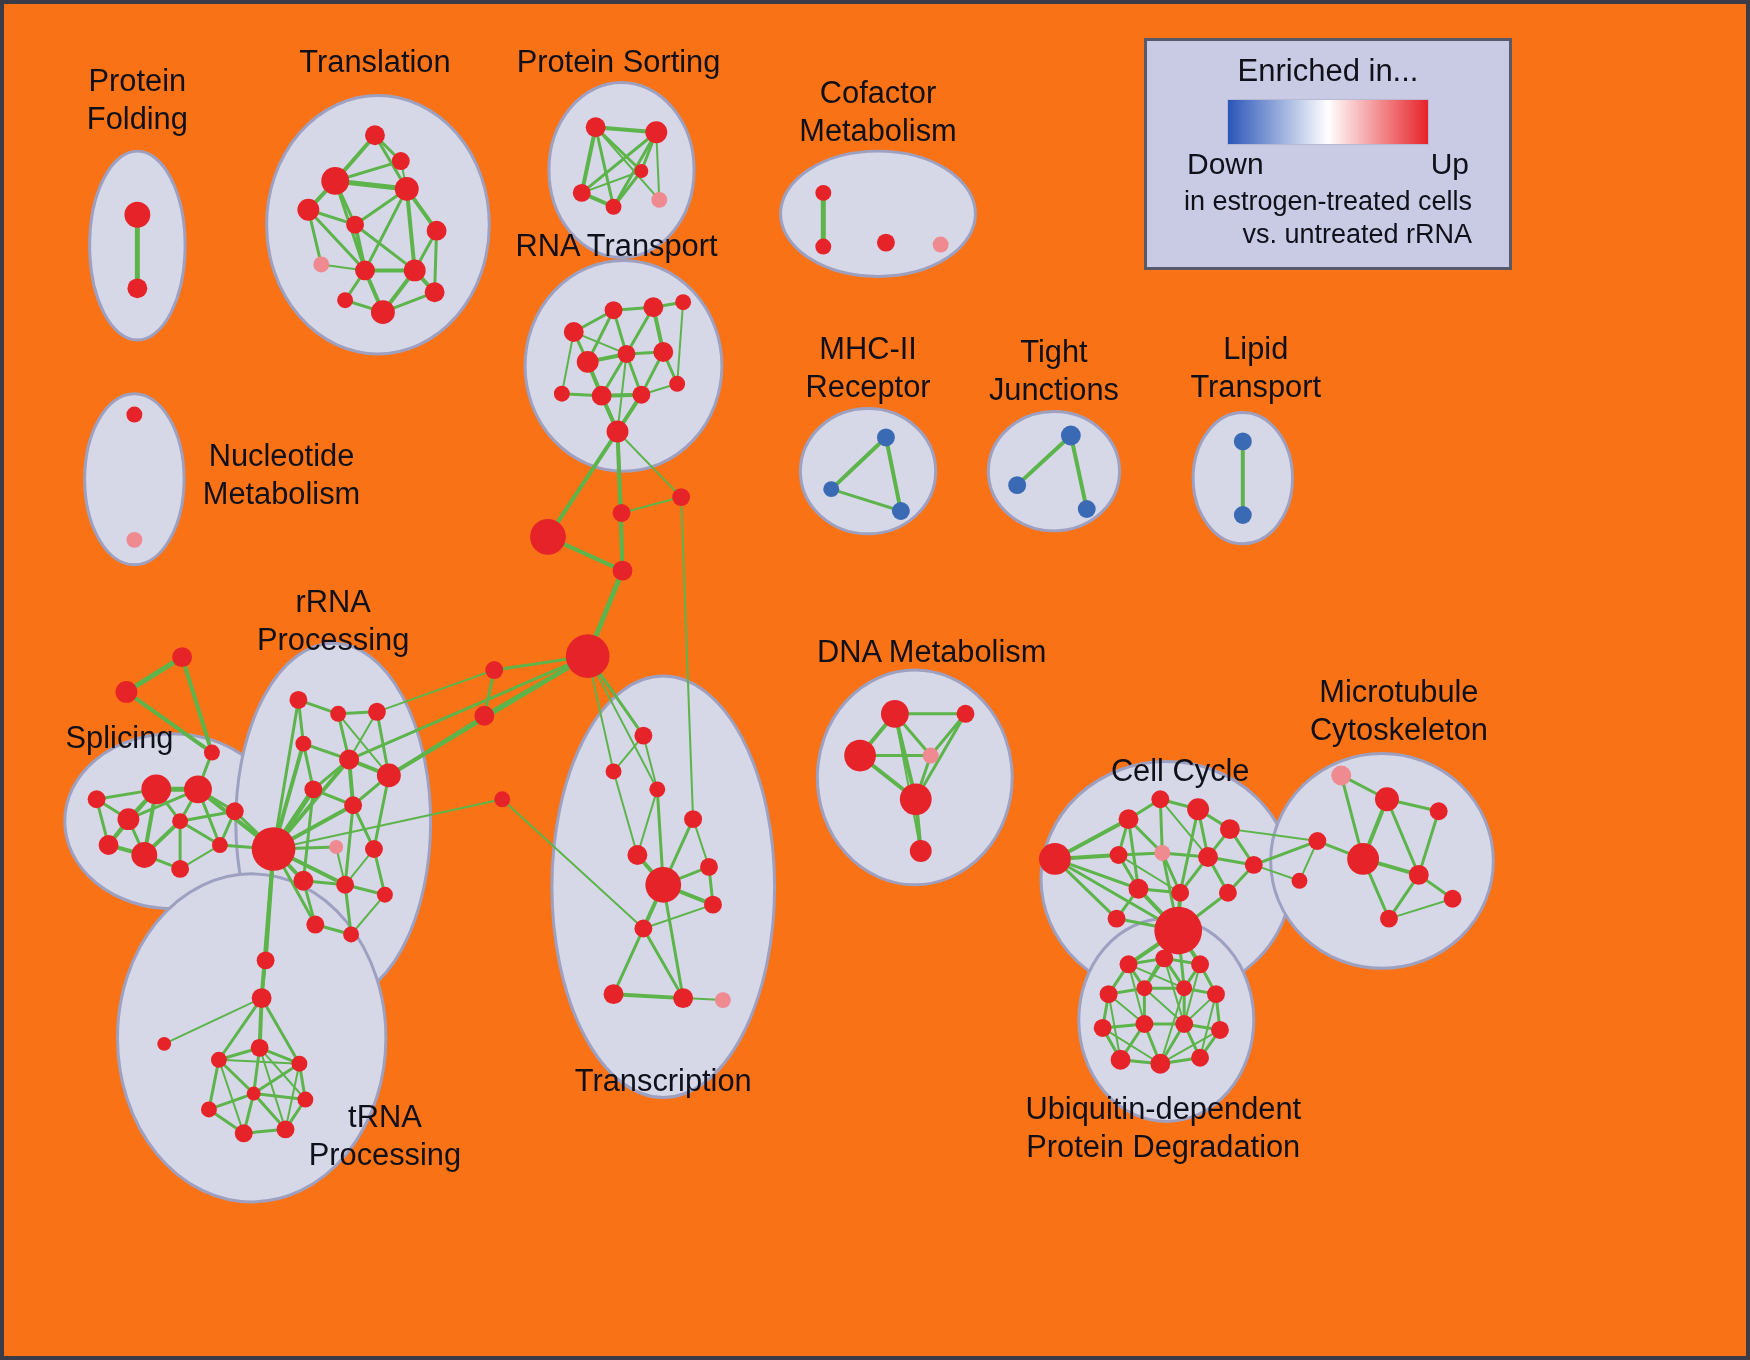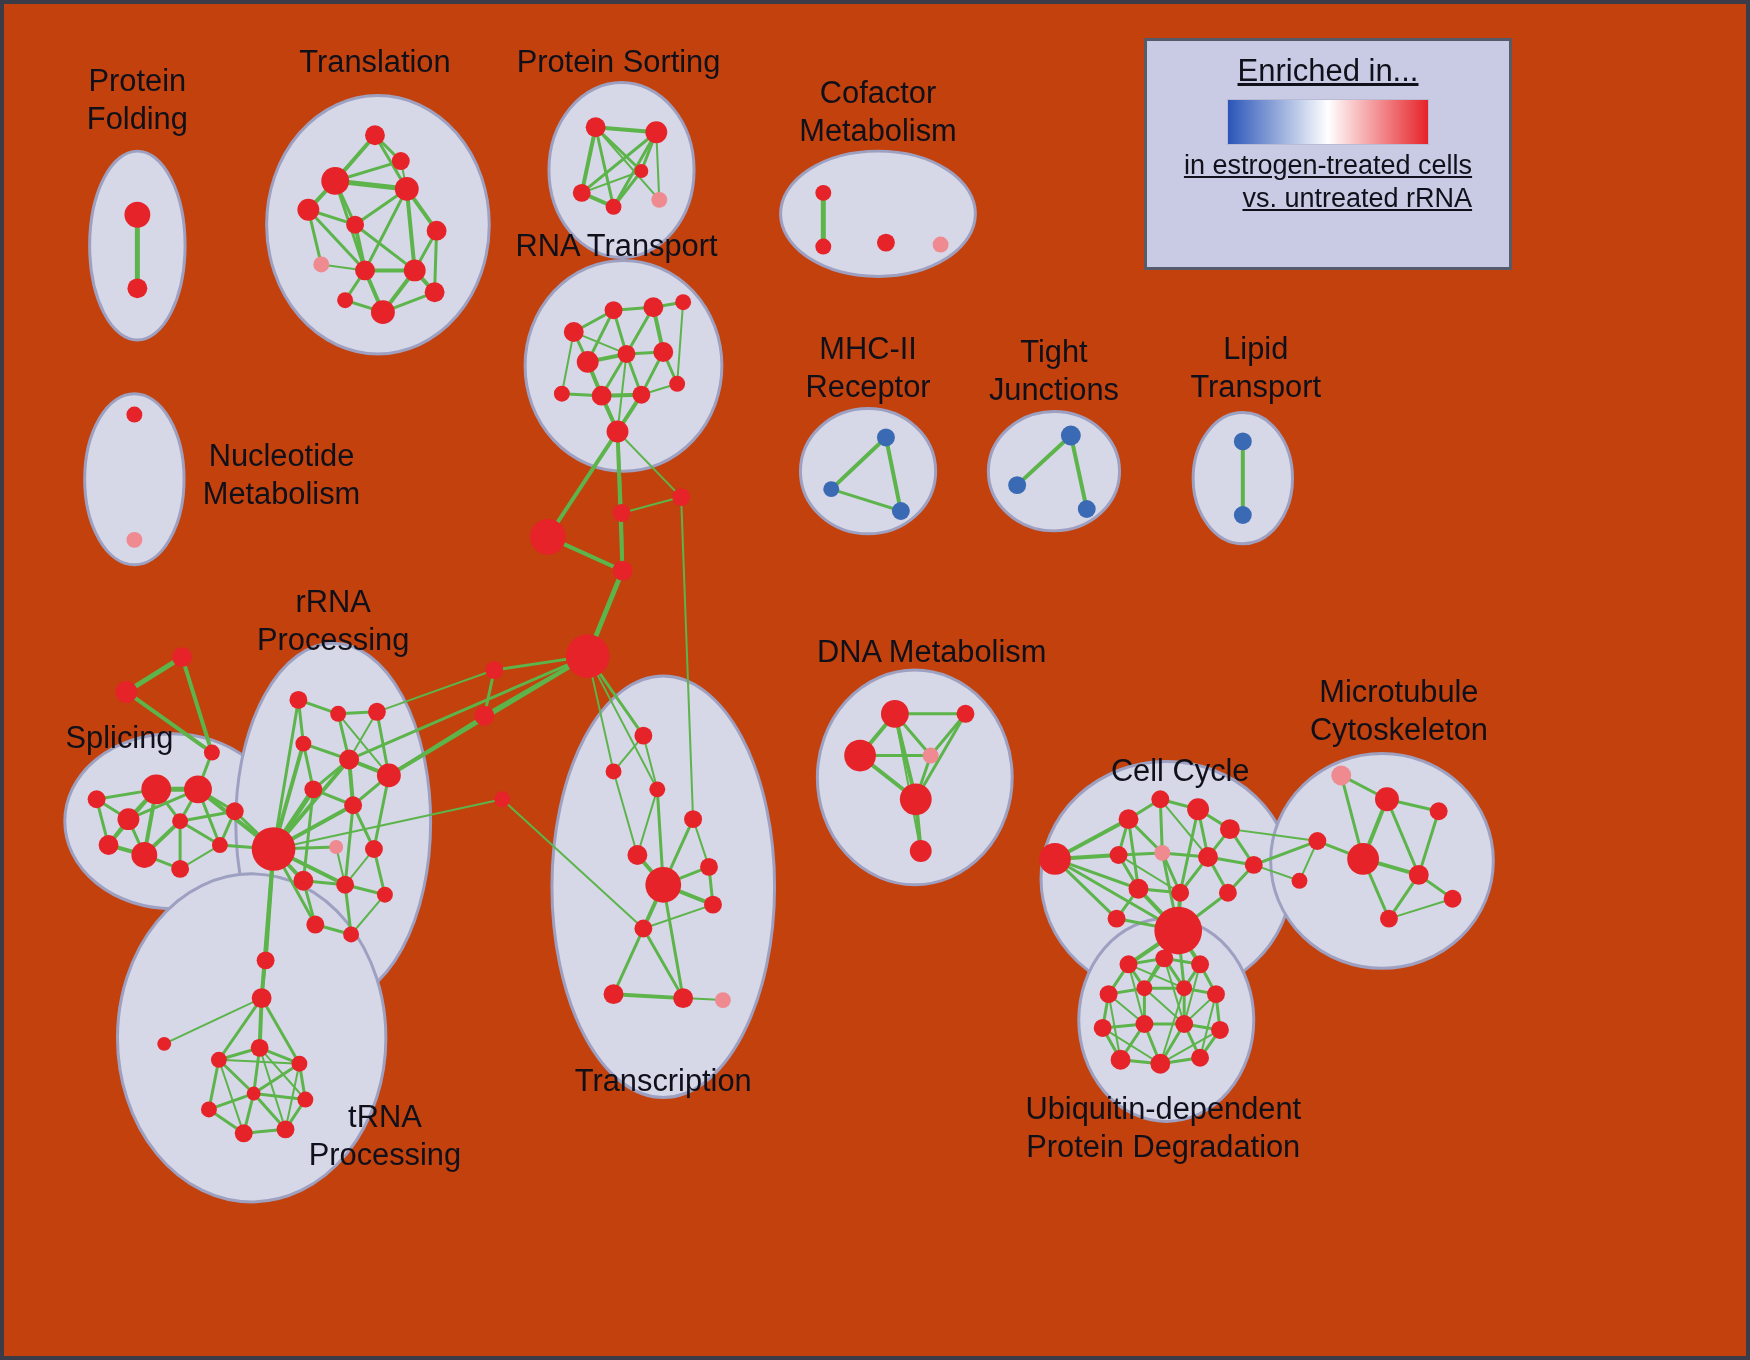--- a/index.html
+++ b/index.html
@@ -1,41 +1,40 @@
 <!DOCTYPE html>
 <html><head>
 <meta charset="utf-8">
 <style>
   html, body { margin: 0; padding: 0; background: #9a9ab5; }
   * { box-sizing: border-box; }
   #figure {
     position: relative;
     width: 1750px;
     height: 1360px;
-    background: #c2410c;
+    background: #f97316;
     border: 4px solid #3c3c49;
     overflow: hidden;
     font-family: "Liberation Sans", sans-serif;
   }
   #map-svg { position: absolute; inset: 0; width: 100%; height: 100%; }
   .cluster-ellipse { fill: #d6d7e7; stroke: #9da0c0; stroke-width: 3; }
   .cluster-label {
     font-family: "Liberation Sans", sans-serif;
     font-size: 31px;
     fill: #10101a;
   }
   #legend {
     position: absolute;
     left: 1140px; top: 34px;
     width: 368px; height: 232px;
     border: 3px solid #565a6a;
     background: #c9cae3;
     display: flex; flex-direction: column; align-items: center;
     color: #10101a;
-    text-decoration: underline;
   }
   .legend-title { font-size: 31px; margin-top: 12px; }
   .legend-gradient {
     width: 202px; height: 46px; margin-top: 10px;
     border: 1px solid #b9bad2;
   }
   .legend-downup {
     width: 100%; display: flex; justify-content: space-between;
     padding: 2px 40px 0 40px; font-size: 30px;
   }
@@ -543,18 +542,22 @@
         <text x="932" y="662" class="cluster-label" text-anchor="middle"><tspan x="932" dy="0">DNA Metabolism</tspan></text>
         <text x="1182" y="782" class="cluster-label" text-anchor="middle"><tspan x="1182" dy="0">Cell Cycle</tspan></text>
         <text x="1402" y="702" class="cluster-label" text-anchor="middle"><tspan x="1402" dy="0">Microtubule</tspan><tspan x="1402" dy="38">Cytoskeleton</tspan></text>
         <text x="1165" y="1122" class="cluster-label" text-anchor="middle"><tspan x="1165" dy="0">Ubiquitin-dependent</tspan><tspan x="1165" dy="38">Protein Degradation</tspan></text>
       </g>
     </svg>
 
   <div id="legend">
     <div class="legend-title">Enriched in...</div>
     <div class="legend-gradient" style="background: linear-gradient(90deg, rgb(42, 85, 184), rgb(255, 255, 255), rgb(230, 35, 41));"></div>
+    <div class="legend-downup">
+      <span>Down</span>
+      <span>Up</span>
+    </div>
     <div class="legend-sub">
       <div>in estrogen-treated cells</div>
       <div>vs. untreated rRNA</div>
     </div>
   </div>
 </div>
 
 </body></html>

